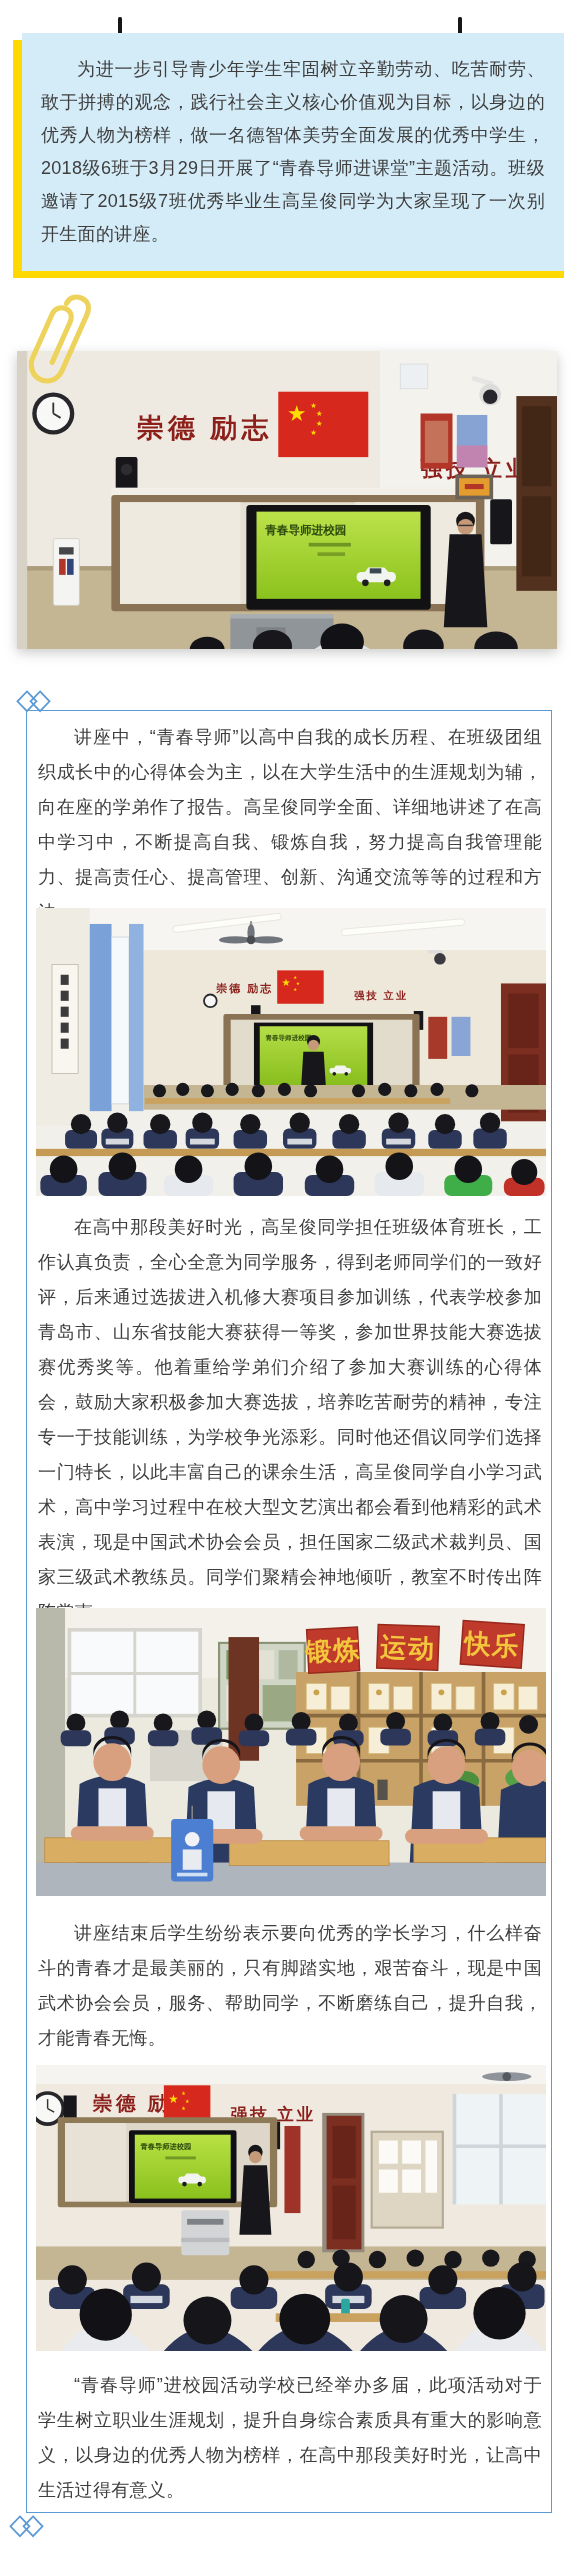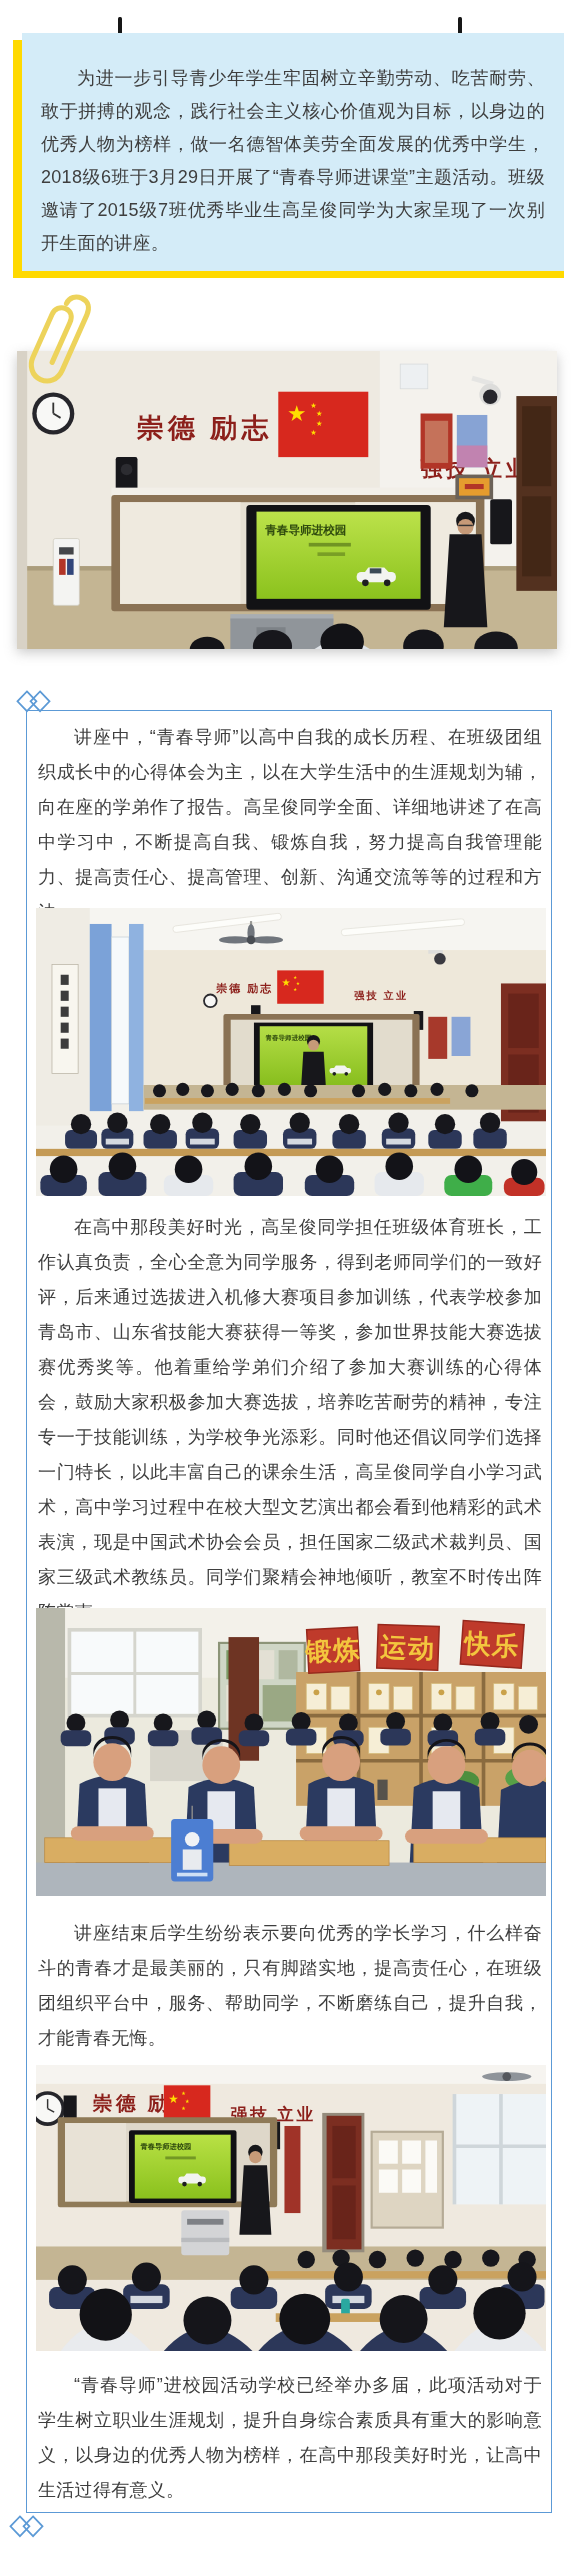--- a/index.html
+++ b/index.html
@@ -10,21 +10,21 @@
   .pin{position:absolute;top:16.7px;width:3.6px;height:28px;background:#161616;border-radius:1.5px;}
   .pin::after{content:"";position:absolute;left:50%;transform:translateX(-50%);bottom:-8.7px;
               width:11px;height:11px;border-radius:50%;background:#161616;}
   .pin-left{left:118px;}
   .pin-right{left:458px;}
 
   
   .accent-left{position:absolute;left:13px;top:40px;width:8.7px;height:238px;background:#ffd900;}
   .accent-bottom{position:absolute;left:13px;top:270px;width:551px;height:8px;background:#ffd900;}
   .intro-box{position:absolute;left:22px;top:33px;width:542px;height:238px;background:#d4ecf8;box-sizing:border-box;}
-  .intro-text{padding:29px 19px 0 19px;font-size:18px;line-height:33px;letter-spacing:0.3px;
+  .intro-text{padding:20px 19px 0 19px;font-size:18px;line-height:33px;letter-spacing:0.3px;
               text-indent:2em;text-align:justify;}
 
   
   .photo{position:absolute;overflow:hidden;}
   .photo svg{display:block;width:100%;height:100%;}
   .photo1{left:16.7px;top:351px;width:540px;height:298px;box-shadow:0 4.4px 11.6px rgba(110,110,110,.38);}
   .photo2{left:36px;top:908px;width:510px;height:288px;}
   .photo3{left:36px;top:1608px;width:510px;height:288px;}
   .photo4{left:36px;top:2065px;width:510px;height:286px;}
 
@@ -481,21 +481,21 @@
       <g>
         <line x1="215" y1="272" x2="215" y2="292" stroke="#8a8a8a" stroke-width="2"></line>
         <rect x="186" y="290" width="58" height="86" rx="5" fill="#4c7ed2"></rect>
         <circle cx="215" cy="318" r="10" fill="#f0f2f5"></circle>
         <rect x="202" y="332" width="26" height="28" fill="#e8ebef"></rect>
         <rect x="194" y="364" width="42" height="5" fill="#cfe0f5"></rect>
       </g>
     </svg>
   </div>
 
-  <div class="para para3">讲座结束后学生纷纷表示要向优秀的学长学习，什么样奋斗的青春才是最美丽的，只有脚踏实地，提高责任心，在班级团组织平台中，服务、帮助同学，不断磨练自己，提升自我，才能青春无悔。</div>
+  <div class="para para3">讲座结束后学生纷纷表示要向优秀的学长学习，什么样奋斗的青春才是最美丽的，只有脚踏实地，艰苦奋斗，现是中国武术协会会员，服务、帮助同学，不断磨练自己，提升自我，才能青春无悔。</div>
 
   <div class="photo photo4">
     <svg viewBox="0 0 702 394" preserveAspectRatio="none">
       <defs>
         <linearGradient id="g3" x1="0" y1="0" x2="0" y2="1">
           <stop offset="0" stop-color="#b9e145"></stop>
             <stop offset="1" stop-color="#8ac11d"></stop>
         </linearGradient>
       </defs>
       <rect width="702" height="394" fill="#efe9df"></rect>

